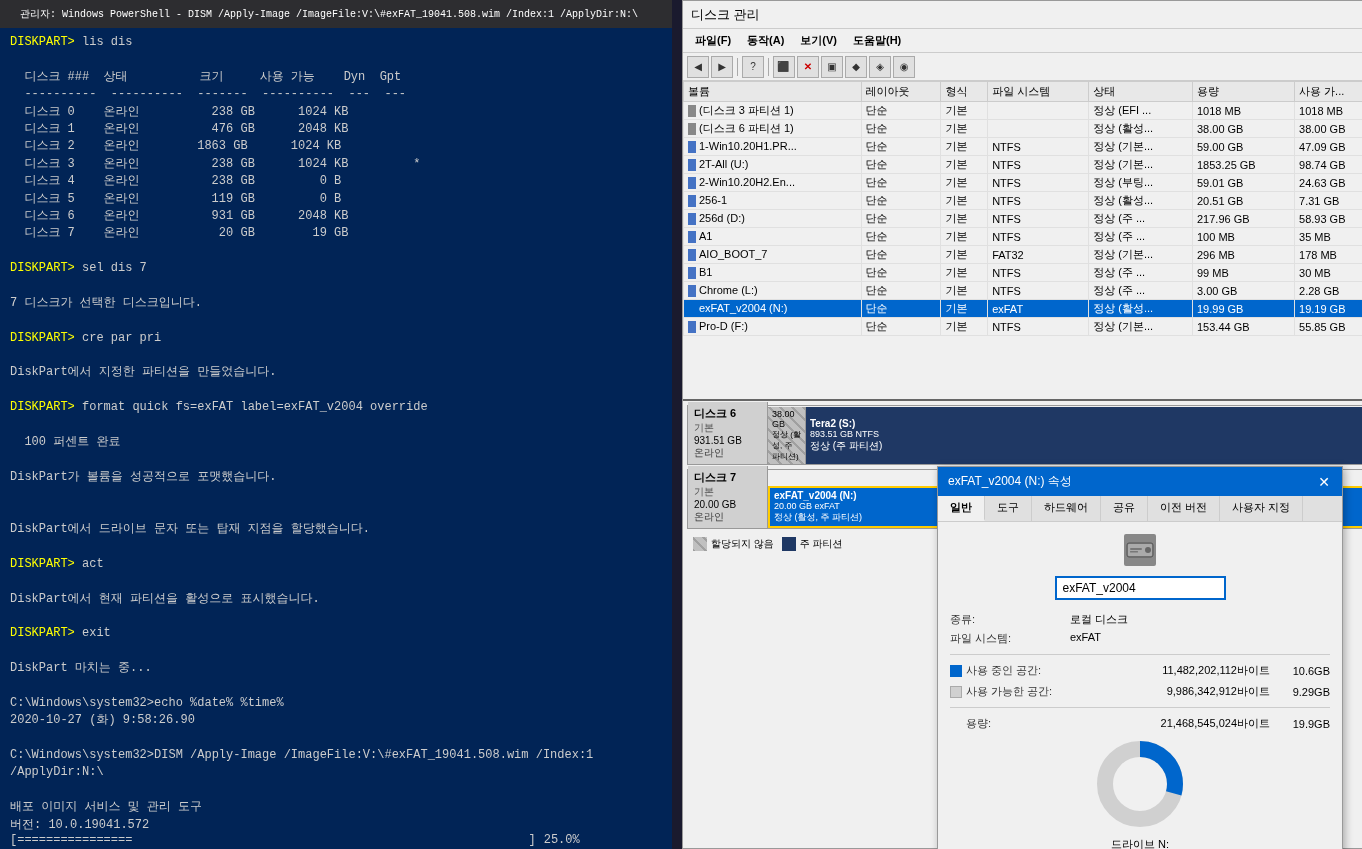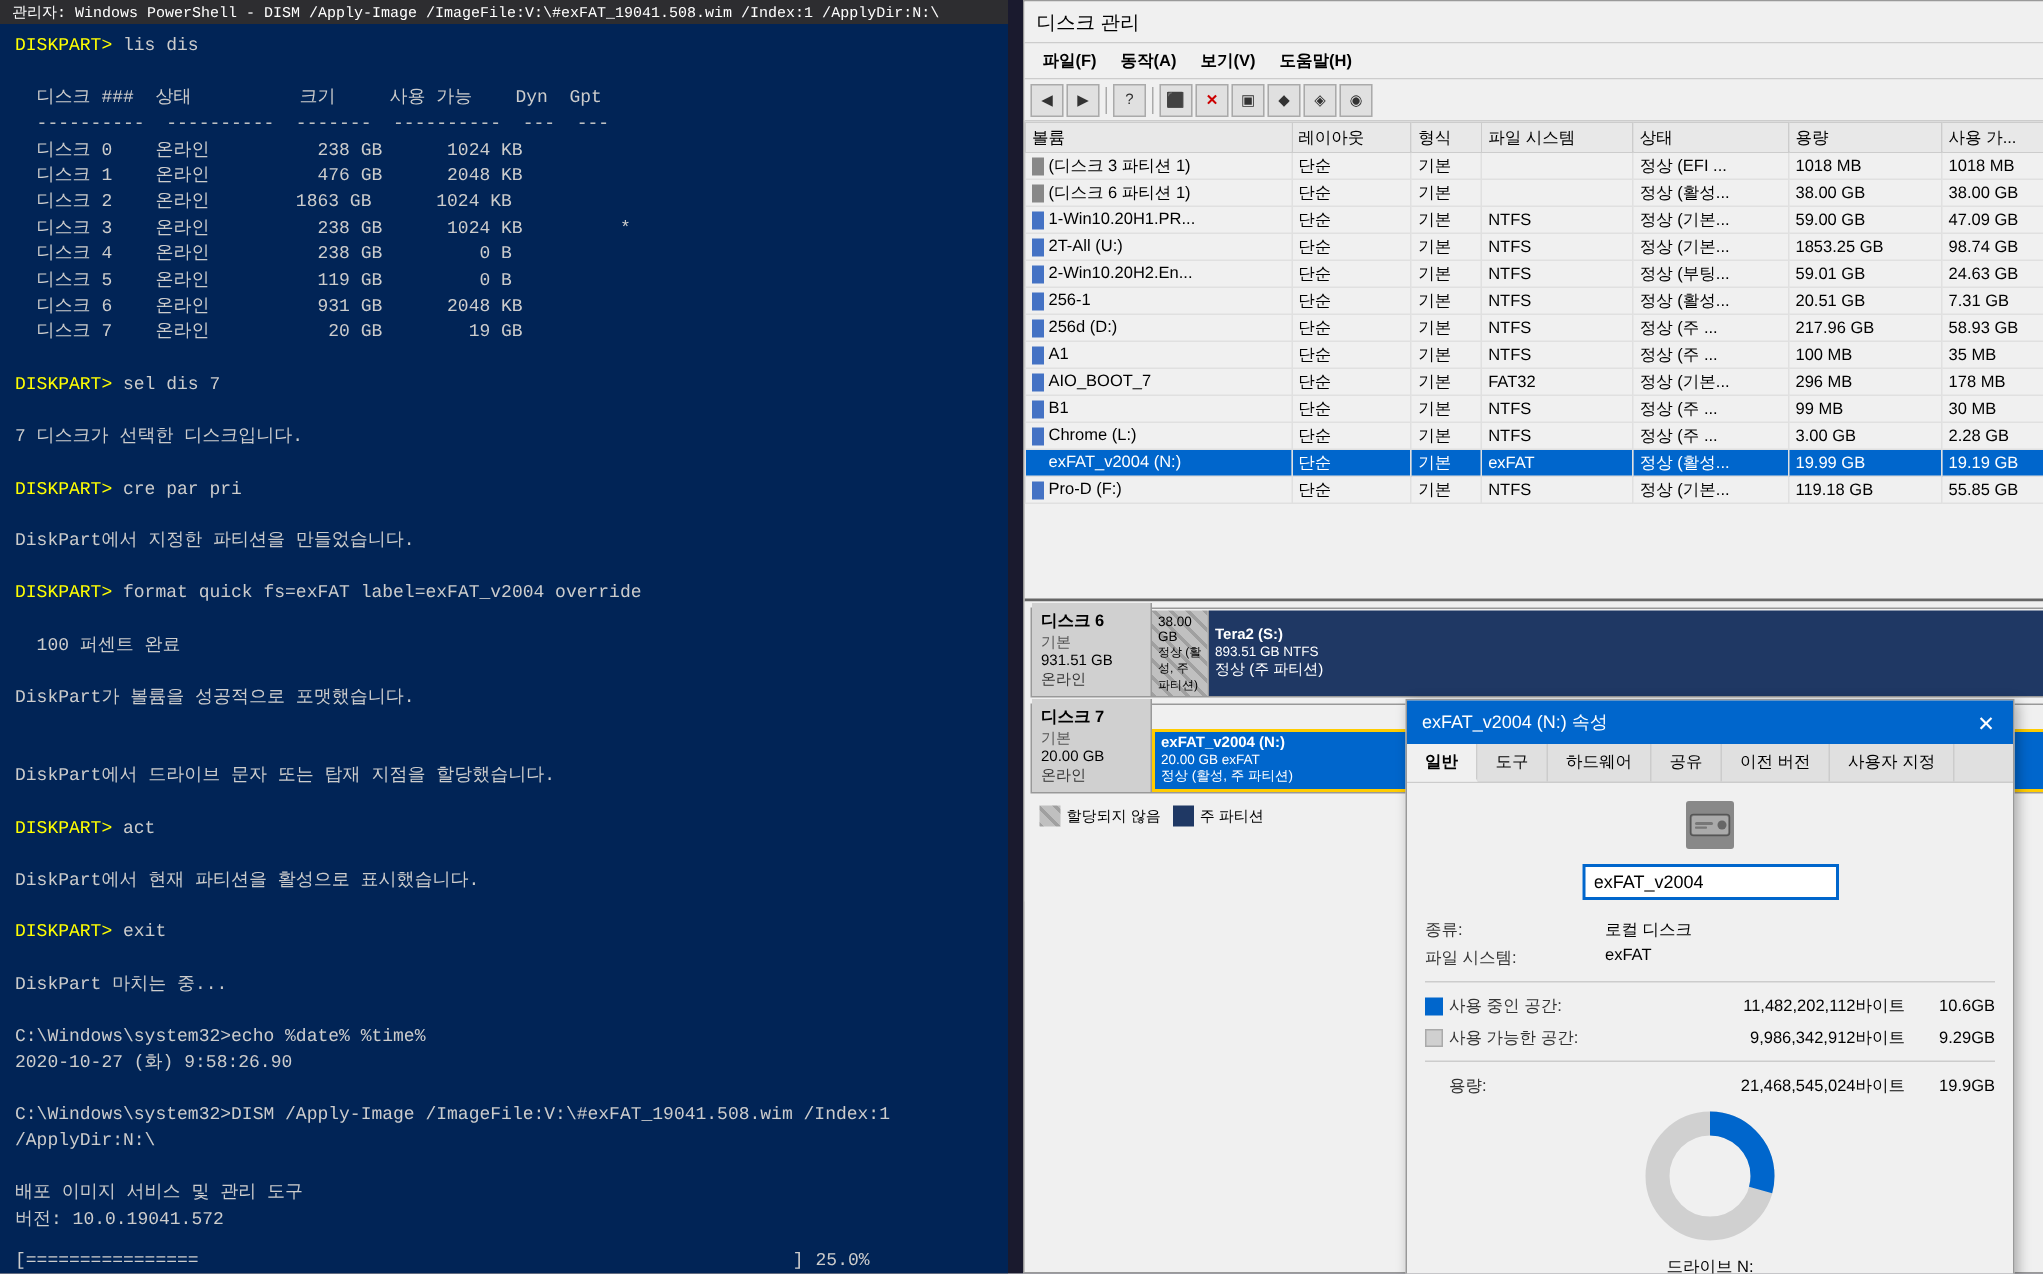--- a/index.html
+++ b/index.html
@@ -13,23 +13,23 @@
       height: 849px;
       background: #012456;
       color: #cccccc;
       font-size: 12px;
       display: flex;
       flex-direction: column;
     }
     .ps-titlebar {
       background: #2d2d30;
       color: #ffffff;
-      padding: 4px 8px;
-      font-size: 11px;
-      height: 16px;
+      padding: 4px 20px;
+      font-size: 11px;
+      height: 28px;
       display: flex;
       align-items: center;
       flex-shrink: 0;
     }
     .ps-content {
       flex: 1;
       padding: 6px 10px;
       overflow: hidden;
       font-size: 12px;
       line-height: 1.45;
@@ -590,21 +590,21 @@
               <td>19.99 GB</td>
               <td>19.19 GB</td>
               <td>96 %</td>
             </tr>
             <tr>
               <td><span style="display: inline-block; width: 8px; height: 12px; background: rgb(68, 114, 196); vertical-align: middle; margin-right: 3px;"></span>Pro-D (F:)</td>
               <td>단순</td>
               <td>기본</td>
               <td>NTFS</td>
               <td>정상 (기본...</td>
-              <td>119.18 GB</td>
+              <td>153.44 GB</td>
               <td>55.85 GB</td>
               <td>47 %</td>
             </tr>
           </tbody>
       </table>
     </div>
 
     <div class="dm-disk-visual">
 
       <div class="disk-row">

